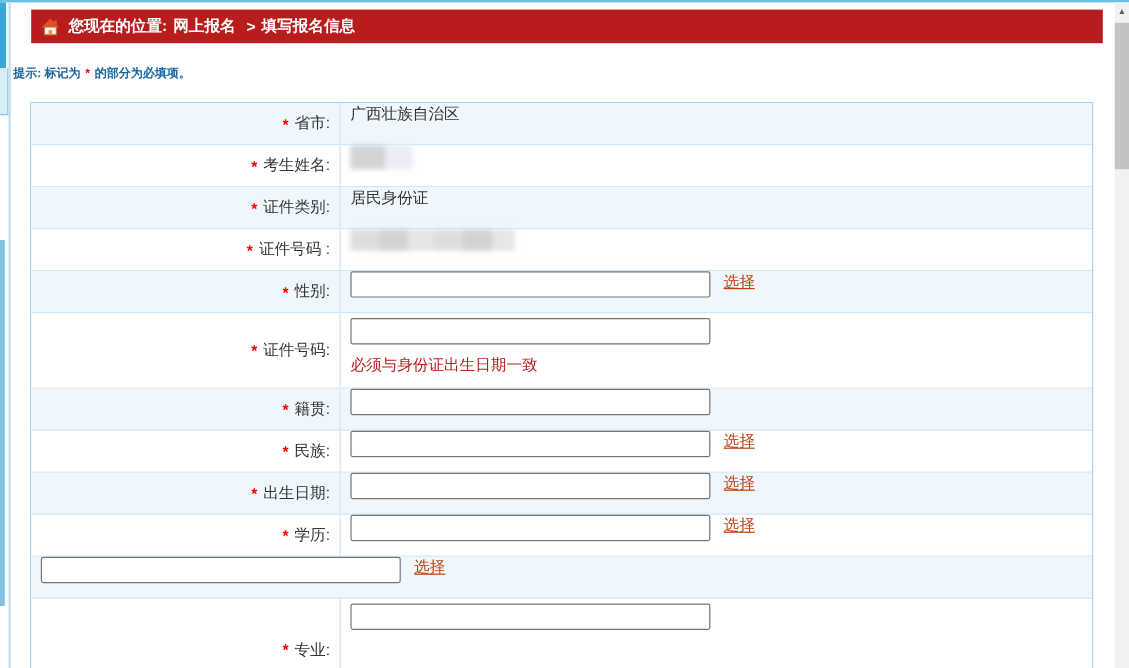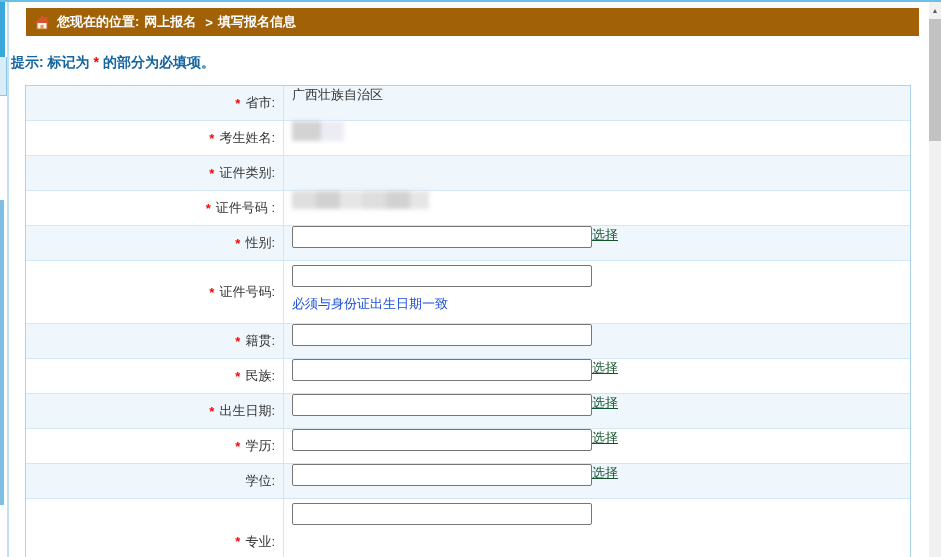--- a/index.html
+++ b/index.html
@@ -12,32 +12,32 @@
   
   .top-line{position:absolute;left:0;top:0;width:941px;height:2px;background:#69c0e6;}
   .left-sliver-top{position:absolute;left:0;top:2px;width:5px;height:55px;background:#3aa7db;}
   .left-tab{position:absolute;left:0;top:57px;width:6px;height:38px;background:#d9ecf8;
     border-right:1px solid #8cc6e4;border-bottom:1px solid #8cc6e4;}
   .left-sliver-mid{position:absolute;left:0;top:200px;width:4px;height:305px;background:#7fc0e2;}
   .left-vline{position:absolute;left:7px;top:2px;width:2px;height:555px;background:#c2e1f2;}
 
   
   .crumb-bar{
-    position:absolute;left:26px;top:8px;width:893px;height:28px;background:#a16207;
+    position:absolute;left:26px;top:8px;width:893px;height:28px;background:#b91c1c;
     display:flex;align-items:center;padding-left:8px;box-sizing:border-box;
     color:#ffffff;font-size:13px;font-weight:bold;
   }
   .crumb-bar .home{display:inline-flex;margin-right:7px;}
   .crumb-bar span{margin-right:5px;white-space:nowrap;}
   .crumb-sep{margin:0 4px;}
 
   
   .tip{
     position:absolute;left:11px;top:52px;height:20px;line-height:20px;
-    font-size:14px;font-weight:bold;color:#1464a0;white-space:nowrap;
+    font-size:10px;font-weight:bold;color:#1464a0;white-space:nowrap;
   }
   .tip .star{color:#ff0000;margin:0 4px;}
 
   
   .form-table{
     position:absolute;left:25px;top:85px;width:886px;height:472px;
     border:1px solid #aad4ee;border-bottom:none;box-sizing:border-box;
     overflow:hidden;background:#fff;
   }
   .row{display:flex;height:35px;border-bottom:1px solid #d2e7f6;box-sizing:border-box;}
@@ -52,22 +52,22 @@
   .req{color:#ff0000;font-weight:bold;margin-right:5px;}
   .vcell{
     flex:1;display:flex;align-items:flex-start;padding-left:8px;
     font-size:13px;color:#333;box-sizing:border-box;
   }
   .vcell.col{flex-direction:column;align-items:flex-start;justify-content:flex-start;padding-top:4px;}
   .txt{
     width:290px;height:20px;border:1px solid #757575;border-radius:2px;background:#fff;
     font-size:13px;padding:0 4px;outline:none;font-family:inherit;
   }
-  .sel{margin-left:0;font-size:13px;color:#14532d;text-decoration:underline;cursor:pointer;}
-  .note{color:#1d4ed8;font-size:13px;margin-top:8px;white-space:nowrap;}
+  .sel{margin-left:11px;font-size:13px;color:#c2410c;text-decoration:underline;cursor:pointer;}
+  .note{color:#b91c1c;font-size:13px;margin-top:8px;white-space:nowrap;}
   .blur{border-radius:1px;filter:blur(2px);}
   .blur.short{width:52px;height:20px;background:linear-gradient(90deg,#d3d3d3 0 55%,#ececf4 55% 100%);}
   .blur.long{width:137px;height:18px;background:repeating-linear-gradient(90deg,#dedede 0 24px,#d2d2d2 24px 48px,#e6e6e6 48px 70px);}
 
   
   .scrollbar{position:absolute;right:0;top:2px;width:12px;height:555px;background:#f1f1f1;}
   .sb-arrow{height:16px;display:flex;align-items:center;justify-content:center;
     color:#5a5a5a;font-size:7px;cursor:pointer;}
   .sb-thumb{position:absolute;left:0;top:17px;width:12px;height:122px;background:#c2c2c2;cursor:pointer;}
 </style>
@@ -116,20 +116,23 @@
       </div>
       <div class="vcell">
         <div class="blur short"></div>
       </div>
     </div>
     <div class="row tint">
       <div class="lcell">
         <span class="req">*</span>
         <span>证件类别:</span>
       </div>
+      <div class="vcell">
+        <span>居民身份证</span>
+      </div>
     </div>
     <div class="row">
       <div class="lcell">
         <span class="req">*</span>
         <span>证件号码 :</span>
       </div>
       <div class="vcell">
         <div class="blur long"></div>
       </div>
     </div>
@@ -186,23 +189,20 @@
       <div class="lcell">
         <span class="req">*</span>
         <span>学历:</span>
       </div>
       <div class="vcell">
         <input class="txt" type="text" style="">
         <a class="sel" href="#">选择</a>
       </div>
     </div>
     <div class="row tint">
-      <div class="lcell">
-        <span>学位:</span>
-      </div>
       <div class="vcell">
         <input class="txt" type="text" style="">
         <a class="sel" href="#">选择</a>
       </div>
     </div>
     <div class="row xtall">
       <div class="lcell">
         <span class="req">*</span>
         <span>专业:</span>
       </div>

